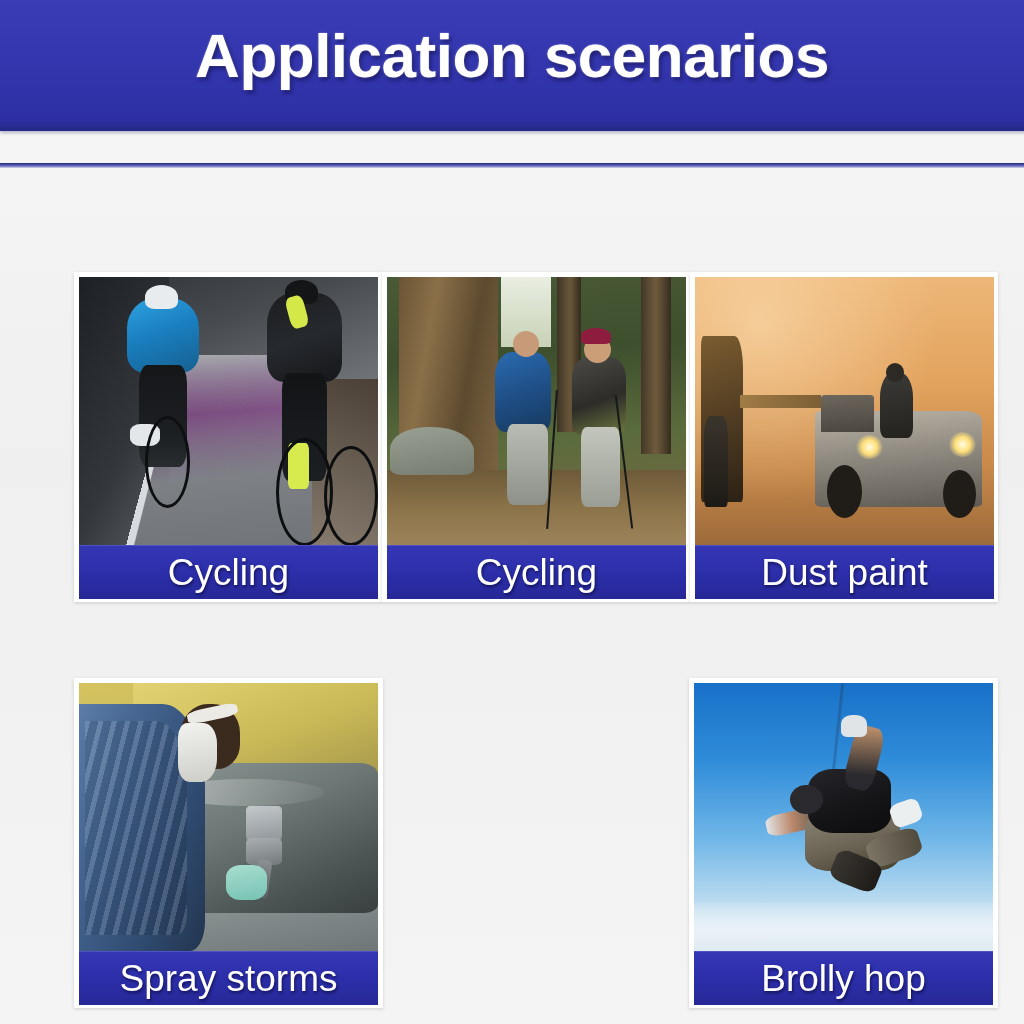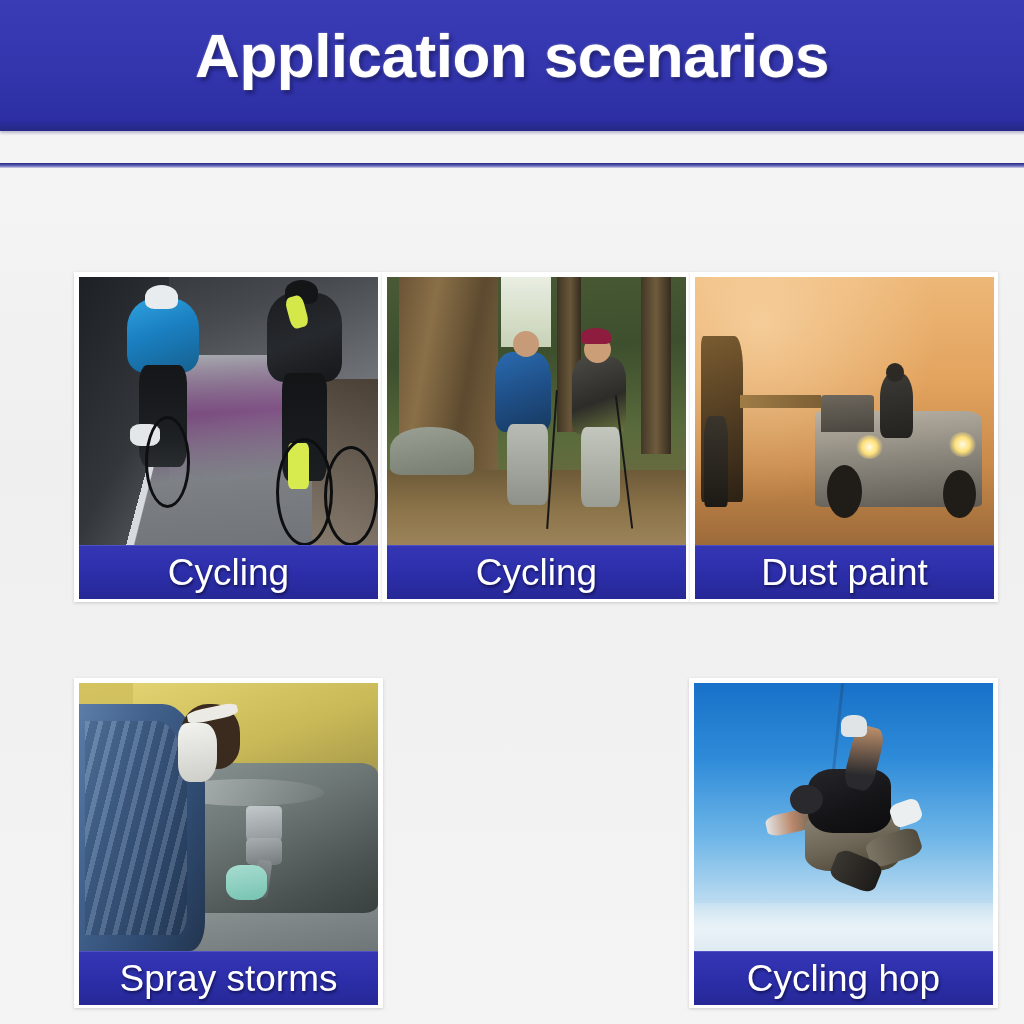--- a/index.html
+++ b/index.html
@@ -391,19 +391,19 @@
           <div class="sd2-arm"></div>
           <div class="sd2-torso"></div>
           <div class="sd1-torso"></div>
           <div class="sd1-head"></div>
           <div class="sd1-arm"></div>
           <div class="sd1-hand"></div>
           <div class="sd2-leg1"></div>
           <div class="sd2-leg2"></div>
           <div class="boot"></div>
         </div>
-        <div class="card-caption">Cycling hop</div>
+        <div class="card-caption">Brolly hop</div>
       </div>
 
     </div>
 
   </div>
 </div>
 
 </body></html>

